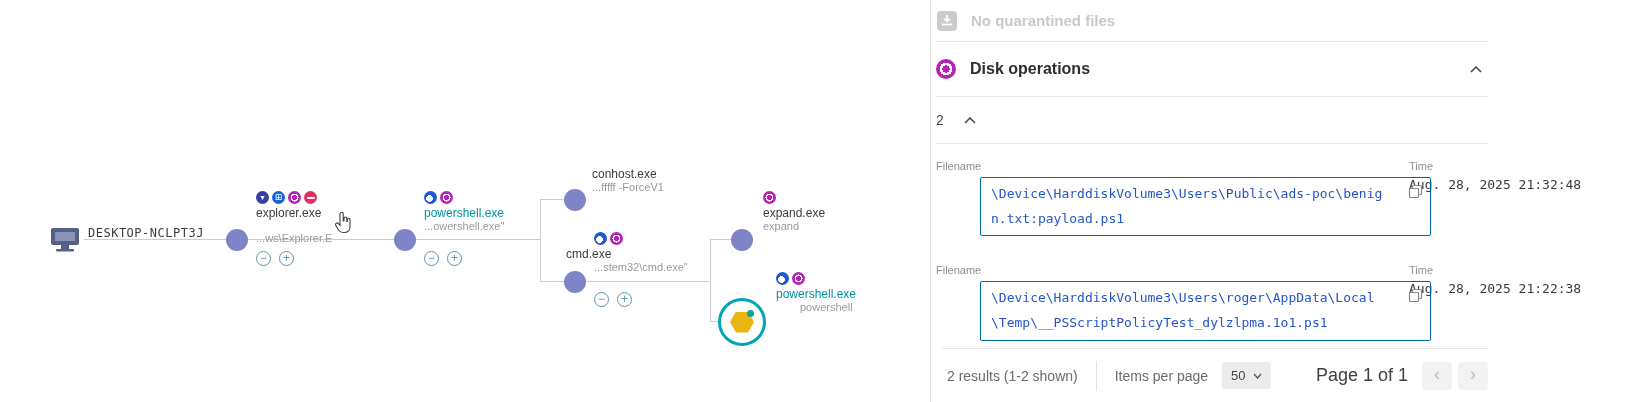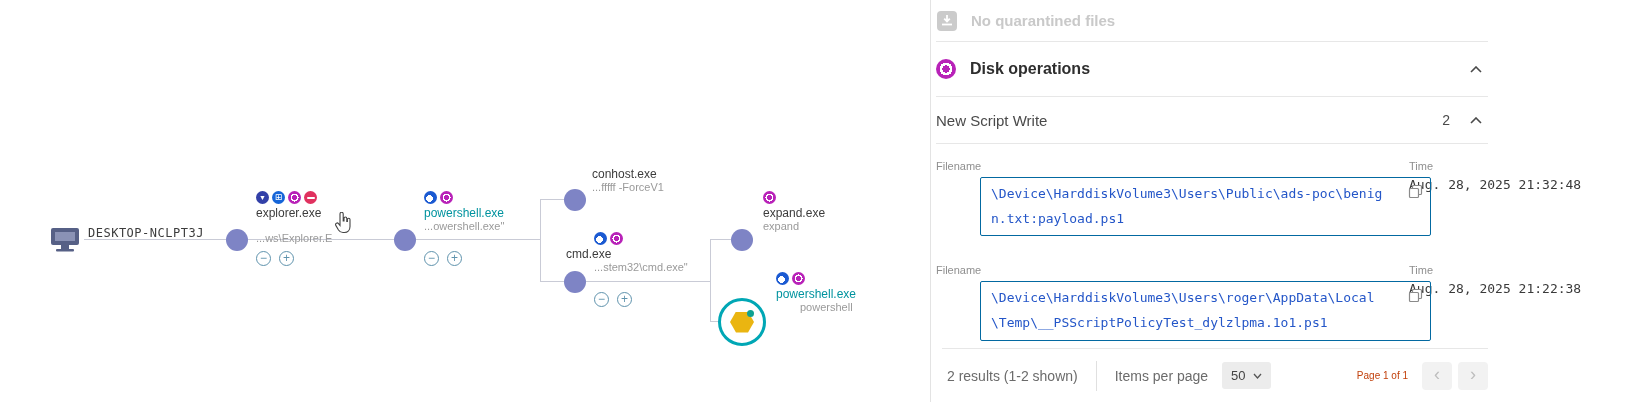--- a/index.html
+++ b/index.html
@@ -60,21 +60,21 @@
   .copy-btn{position:absolute;top:4px;right:5px;background:none;border:none;padding:2px;cursor:pointer;}
   .time-val{font-size:13px;color:#3a3a3a;white-space:nowrap;}
 
   .footer{position:absolute;bottom:0;left:0;right:0;height:54px;margin:0 63px 0 11px;border-top:1px solid #e7e7e7;
     display:flex;align-items:center;justify-content:space-between;padding-left:5px;box-sizing:border-box;}
   .f-left{display:flex;align-items:center;gap:14px;font-size:14px;color:#6b6b6b;}
   .vdiv{width:1px;height:30px;background:#e0e0e0;margin:0 4px;}
   .pp-select{display:flex;align-items:center;gap:7px;background:#ececec;border-radius:3px;height:27px;
     padding:0 9px;font-size:13px;color:#444;cursor:pointer;}
   .f-right{display:flex;align-items:center;gap:14px;}
-  .page-info{font-size:10px;color:#c2410c;}
+  .page-info{font-size:18px;color:#404040;}
   .pg-btns{display:flex;gap:6px;}
   .pg-btn{width:30px;height:28px;border:none;border-radius:4px;background:#f2f2f2;color:#bdbdbd;
     font-size:18px;line-height:1;cursor:default;display:flex;align-items:center;justify-content:center;padding:0 0 3px 0;}
 </style>
 </head>
 <body>
 
 <div class="tree">
 
   <div class="hline" style="left:84px;top:239px;width:142px;"></div>
@@ -172,21 +172,20 @@
     <span class="disk-icon"></span>
     <span class="disk-title">Disk operations</span>
     <button class="chev-btn">
       <svg width="12" height="7" viewBox="0 0 12 7">
         <polyline points="1,6 6,1 11,6" fill="none" stroke="#4a4a4a" stroke-width="1.6"></polyline>
       </svg>
     </button>
   </div>
 
   <div class="p-section section-header">
-    <span class="section-title">New Script Write</span>
     <span class="section-count">2</span>
     <button class="chev-btn">
       <svg width="12" height="7" viewBox="0 0 12 7">
         <polyline points="1,6 6,1 11,6" fill="none" stroke="#4a4a4a" stroke-width="1.6"></polyline>
       </svg>
     </button>
   </div>
 
   <div class="rows">
 

